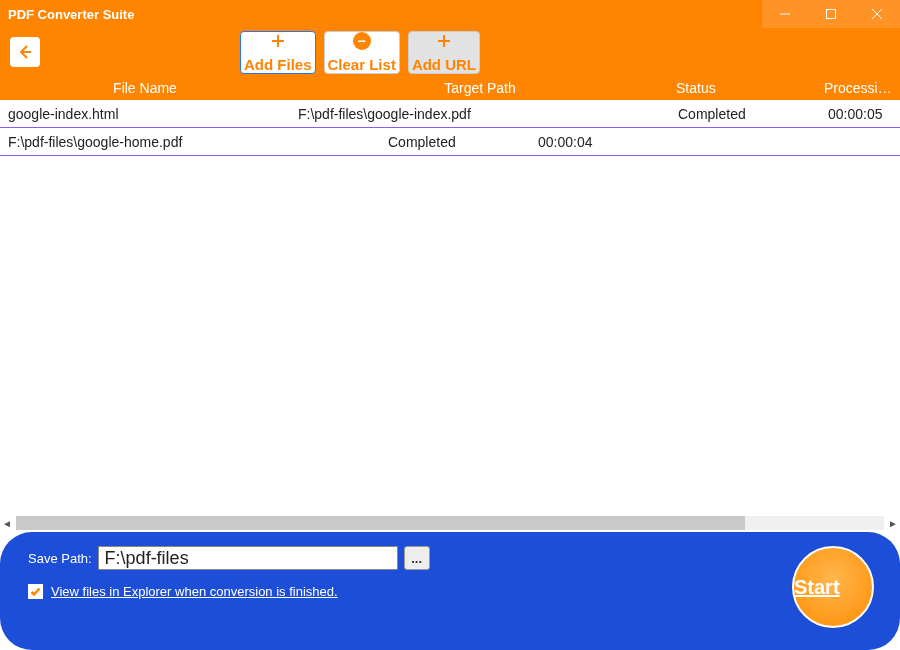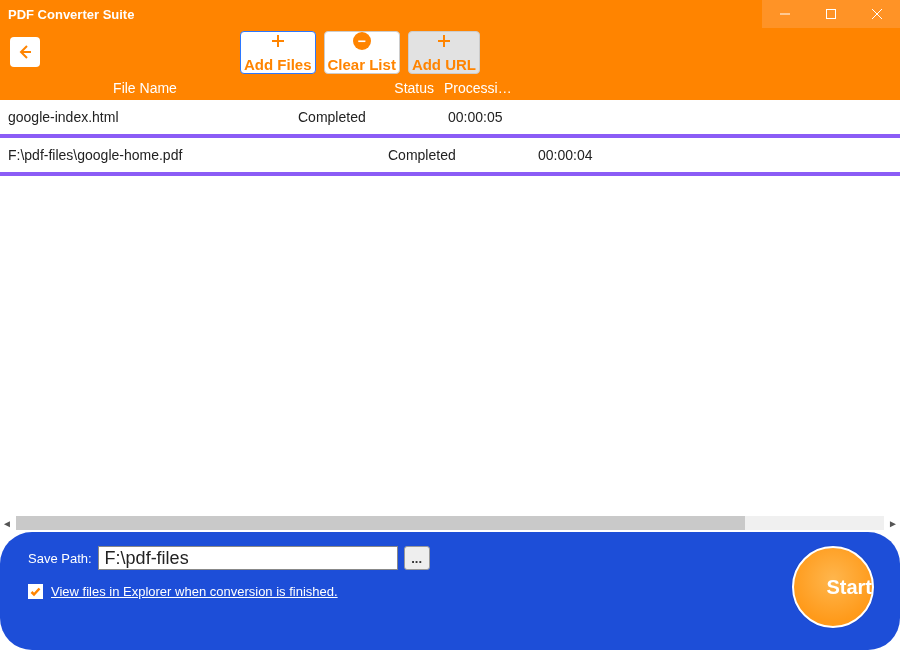--- a/index.html
+++ b/index.html
@@ -18,39 +18,39 @@
   .tbtn { height: 43px; padding: 0 3px; border-radius: 4px; display: flex; align-items: center; gap: 6px; font-size: 15px; font-weight: 600; color: #ff8400; cursor: pointer; flex-direction: column; }
   .tbtn.primary { background: #fff; border: 1px solid #2b77ff; }
   .tbtn.secondary { background: #fff; border: 1px solid #ccc; }
   .tbtn.tertiary { background: #e2e2e2; border: 1px solid #ccc; }
   .ticon { width: 18px; height: 18px; display:flex; align-items:center; justify-content:center; }
   .ticon.circle { width:18px; height:18px; background:#ff8400; border-radius:50%; color:#fff; font-weight:bold; font-size:14px; line-height:18px; }
   .headerrow { height: 24px; background: #ff8400; color: #fff; display: flex; font-size: 14px; align-items: center; }
   .col { overflow: hidden; white-space: nowrap; text-overflow: ellipsis; padding: 0 6px; }
   .col.name { width: 290px; text-align: center; }
   .col.path { width: 380px; text-align: center; }
-  .col.status { width: 150px; text-align: right; }
+  .col.status { width: 150px; text-align: left; }
   .col.time { width: 80px; text-align: left; padding-left:4px;}
   .grid { flex: 1; background: #fff; overflow: hidden; position: relative; }
-  .row { height: 38px; display: flex; align-items: center; font-size: 14px; color: #222; border-bottom: 4px solid #8b5cf6; }
+  .row { height: 28px; display: flex; align-items: center; font-size: 14px; color: #222; border-bottom: 1px solid #8b5cf6; }
   .row .col { text-align: left; padding-left: 8px; }
   .row .col.name { border-right: 1px solid transparent; }
   .hscroll { height: 18px; background: #fff; display:flex; align-items:center; }
   .hscroll .arrow { width:14px; height:14px; display:flex; align-items:center; justify-content:center; color:#555; font-size:10px;}
   .hscroll .track { flex:1; height:14px; background:#f0f0f0; position:relative; margin:0 2px;}
   .hscroll .thumb { position:absolute; left:0; top:0; height:14px; width:84%; background:#c9c9c9; }
   .footer { background: #1d4ed8; padding: 14px 28px 14px 28px; position: relative; height: 118px; border-radius: 32px;}
   .savepath-row { display:flex; align-items:center; gap:6px; }
   .savepath-label { color:#fff; font-size:13px; }
   .savepath-input { width: 300px; height:24px; border:1px solid #888; background:#fff; font-size:18px; padding:0 6px; color:#222;}
   .browse-btn { width:26px; height:24px; background:#eee; border:1px solid #999; border-radius:3px; display:flex; align-items:center; justify-content:center; font-weight:bold; color:#333; font-size:13px;}
   .check-row { display:flex; align-items:center; gap:8px; margin-top:14px; color:#fff; font-size:13px;text-decoration:underline;}
   .checkbox { width:15px; height:15px; background:#fff; border:1px solid #fff; display:flex; align-items:center; justify-content:center;}
   .checkbox svg { stroke:#ff8400; stroke-width:2.5; fill:none; }
-  .start-btn { position:absolute; right:26px; top:14px; width:82px; height:82px; border-radius:50%; background: radial-gradient(circle at 50% 40%, #ffb64d 0%, #ff9a1a 70%); border:2px solid #fff; display:flex; align-items:center; justify-content:flex-end; color:#fff; font-size:20px; font-weight:600; box-shadow: 0 0 0 1px rgba(0,0,0,0.05); }
+  .start-btn { position:absolute; right:26px; top:14px; width:82px; height:82px; border-radius:50%; background: radial-gradient(circle at 50% 40%, #ffb64d 0%, #ff9a1a 70%); border:2px solid #fff; display:flex; align-items:center; justify-content:flex-start; color:#fff; font-size:20px; font-weight:600; box-shadow: 0 0 0 1px rgba(0,0,0,0.05); text-decoration: underline; }
 </style>
 </head>
 <body>
 
 <div class="window">
 
   <div class="titlebar">
     <div class="title">PDF Converter Suite</div>
     <div class="win-btns">
       <div class="win-btn">
@@ -102,27 +102,29 @@
               <line x1="2" y1="8" x2="14" y2="8" stroke="#ff8400" stroke-width="2"></line>
             </svg>
         </span>
         <span>Add URL</span>
       </div>
     </div>
   </div>
 
   <div class="headerrow">
     <div class="col name">File Name</div>
+    <div class="col path">Target Path</div>
     <div class="col status">Status</div>
     <div class="col time">Processing T</div>
   </div>
 
   <div class="grid">
     <div class="row">
       <div class="col name">google-index.html</div>
+      <div class="col path">F:\pdf-files\google-index.pdf</div>
       <div class="col status">Completed</div>
       <div class="col time">00:00:05</div>
     </div>
     <div class="row">
       <div class="col path">F:\pdf-files\google-home.pdf</div>
       <div class="col status">Completed</div>
       <div class="col time">00:00:04</div>
     </div>
   </div>
 

